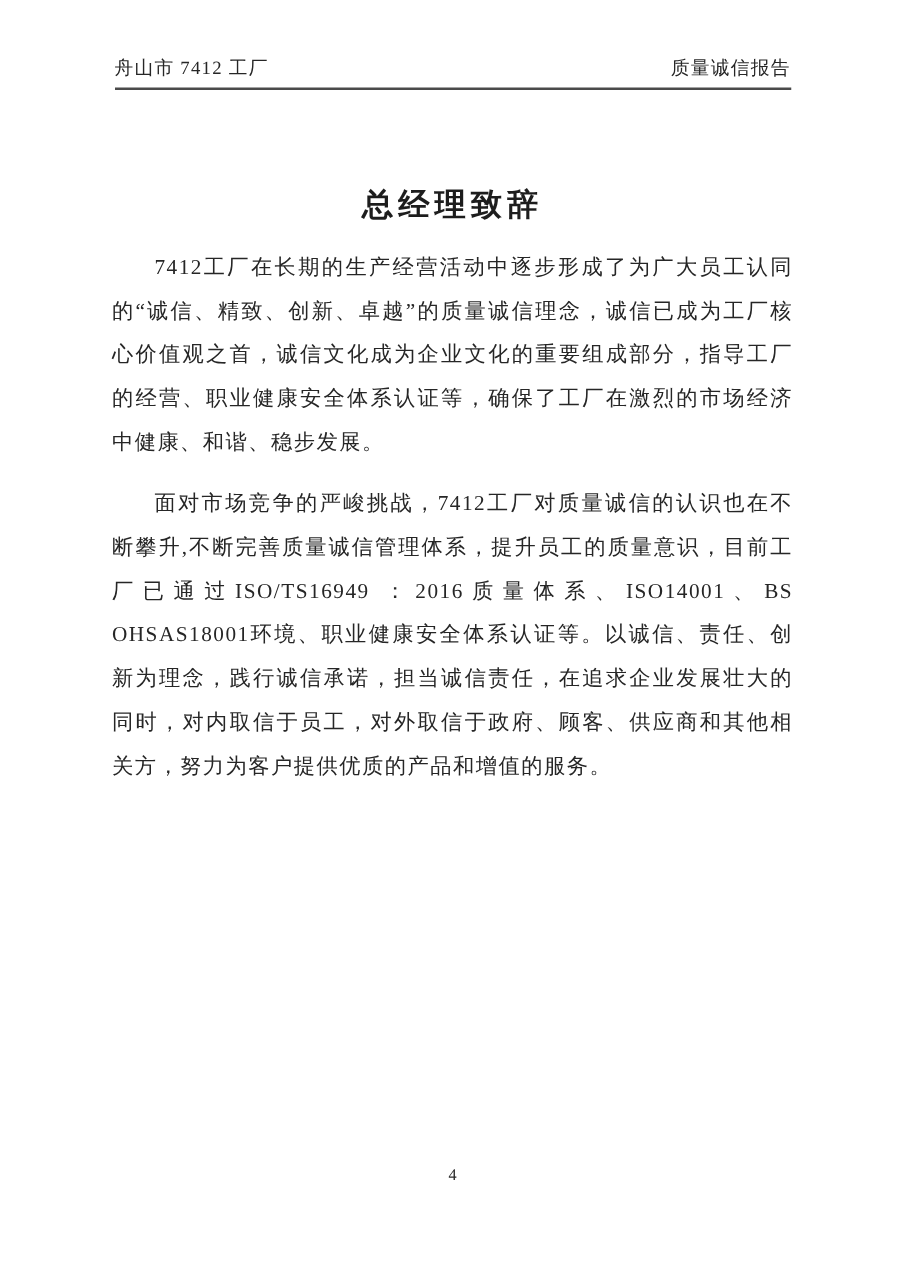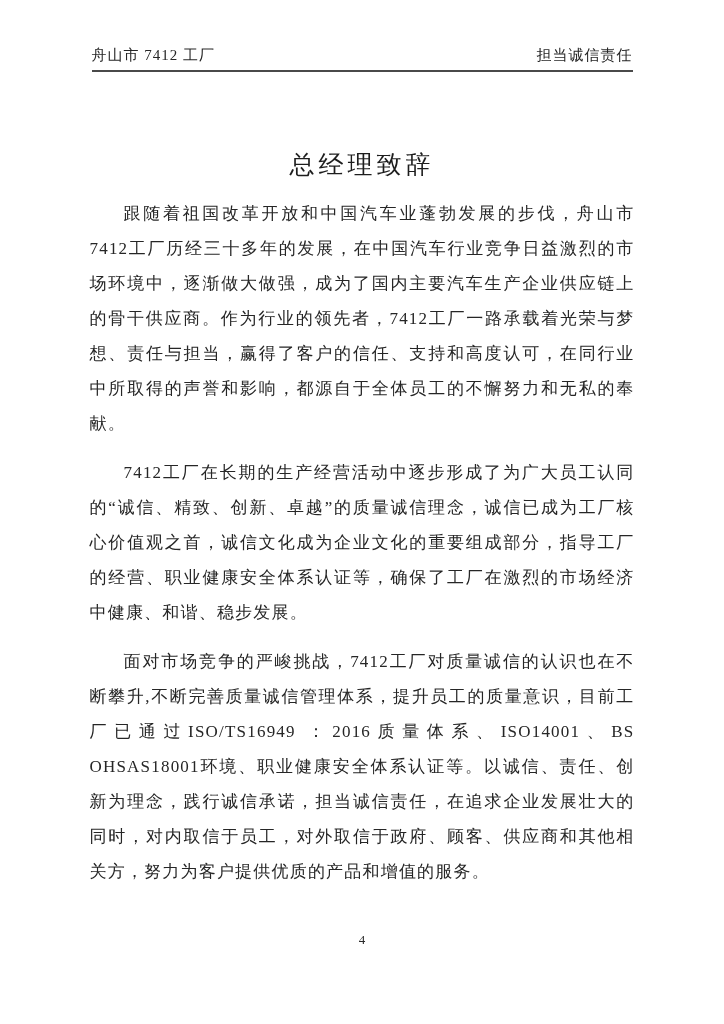--- a/index.html
+++ b/index.html
@@ -32,21 +32,21 @@
     letter-spacing: 1px;
     border-bottom: 2px solid var(--rule-color, #4a4a4a);
     padding-bottom: 5px;
     color: var(--text-color, #262626);
     gap: 32px;
   }
   .title {
     margin: 76px 0 0 0;
     text-align: center;
     font-family: "Liberation Sans", "DejaVu Sans", sans-serif;
-    font-weight: 400;
+    font-weight: 700;
     font-size: 25px;
     line-height: 33px;
     letter-spacing: 4px;
     color: #1d1d1d;
   }
   .body-text {
     width: 545px;
     margin: 15px auto 0 auto;
     font-size: 17px;
     line-height: 35px;
@@ -68,27 +68,26 @@
     color: #2a2a2a;
   }
 </style>
 </head>
 <body style="--page-bg: #ffffff; --text-color: #262626; --rule-color: #4a4a4a;">
 
 <div class="page">
 
   <div class="header">
     <span>舟山市 7412 工厂</span>
-    <span>担当诚信责任</span>
+    <span>质量诚信报告</span>
   </div>
 
   <h1 class="title">总经理致辞</h1>
 
   <div class="body-text">
-      <p>跟随着祖国改革开放和中国汽车业蓬勃发展的步伐，舟山市7412工厂历经三十多年的发展，在中国汽车行业竞争日益激烈的市场环境中，逐渐做大做强，成为了国内主要汽车生产企业供应链上的骨干供应商。作为行业的领先者，7412工厂一路承载着光荣与梦想、责任与担当，赢得了客户的信任、支持和高度认可，在同行业中所取得的声誉和影响，都源自于全体员工的不懈努力和无私的奉献。</p>
       <p>7412工厂在长期的生产经营活动中逐步形成了为广大员工认同的“诚信、精致、创新、卓越”的质量诚信理念，诚信已成为工厂核心价值观之首，诚信文化成为企业文化的重要组成部分，指导工厂的经营、职业健康安全体系认证等，确保了工厂在激烈的市场经济中健康、和谐、稳步发展。</p>
       <p>面对市场竞争的严峻挑战，7412工厂对质量诚信的认识也在不断攀升,不断完善质量诚信管理体系，提升员工的质量意识，目前工厂已通过ISO/TS16949 ：2016质量体系、ISO14001、BS OHSAS18001环境、职业健康安全体系认证等。以诚信、责任、创新为理念，践行诚信承诺，担当诚信责任，在追求企业发展壮大的同时，对内取信于员工，对外取信于政府、顾客、供应商和其他相关方，努力为客户提供优质的产品和增值的服务。</p>
     </div>
 
   <div class="footer">
     <span>4</span>
   </div>
 
 </div>
 

